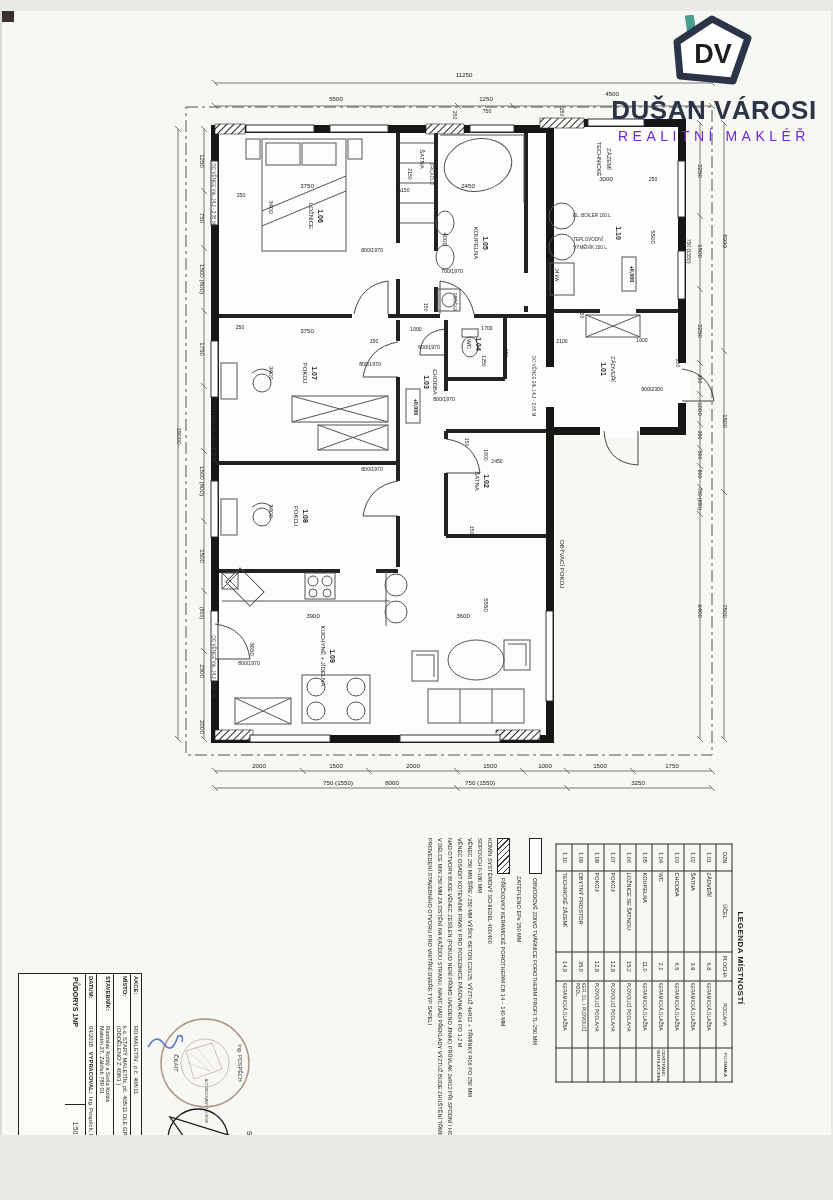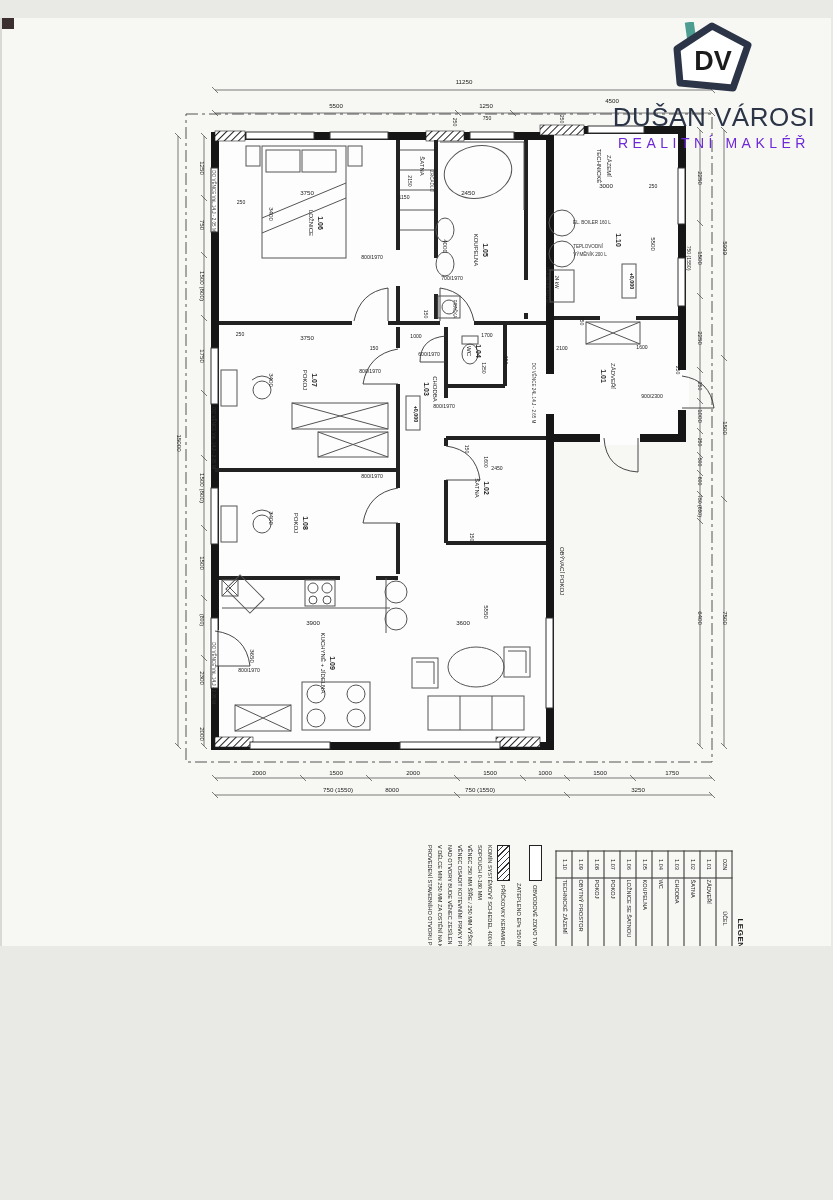--- a/index.html
+++ b/index.html
@@ -1,21 +1,21 @@
 <!DOCTYPE html>
 <html><head>
 <meta charset="utf-8">
 <style>
   html,body{margin:0;padding:0;background:#e9eae5;}
-  .page{position:relative;width:833px;height:928px;margin:18px auto;background:#f7f8f4;overflow:hidden;
+  .page{position:relative;width:833px;height:1124px;margin:11px auto;background:#f7f8f4;overflow:hidden;
         font-family:"Liberation Sans",sans-serif;color:#1b1b1b;}
   
   .logo{position:absolute;left:598px;top:4px;width:232px;text-align:center;}
   .logo .icon-wrap{height:80px;display:flex;justify-content:center;align-items:flex-start;}
-  .logo .name{font-size:26px;font-weight:400;letter-spacing:.5px;color:#2c3547;white-space:nowrap;}
+  .logo .name{font-size:26px;font-weight:700;letter-spacing:.5px;color:#2c3547;white-space:nowrap;}
   .logo .tagline{font-size:14px;letter-spacing:4.5px;color:#6d28d9;margin-top:2px;white-space:nowrap;}
   
   svg text{fill:#1c1c1c;font-family:"Liberation Sans",sans-serif;text-anchor:middle;}
   .pt-rid{font-size:7px;font-weight:700;}
   .pt-rn{font-size:6px;}
   .pt-d{font-size:6.2px;}
   .pt-ds{font-size:5.1px;}
   .pt-t{font-size:4.6px;fill:#333;}
   .pt-f{font-size:5.2px;}
   .pt-e{font-size:5.4px;font-weight:700;}

